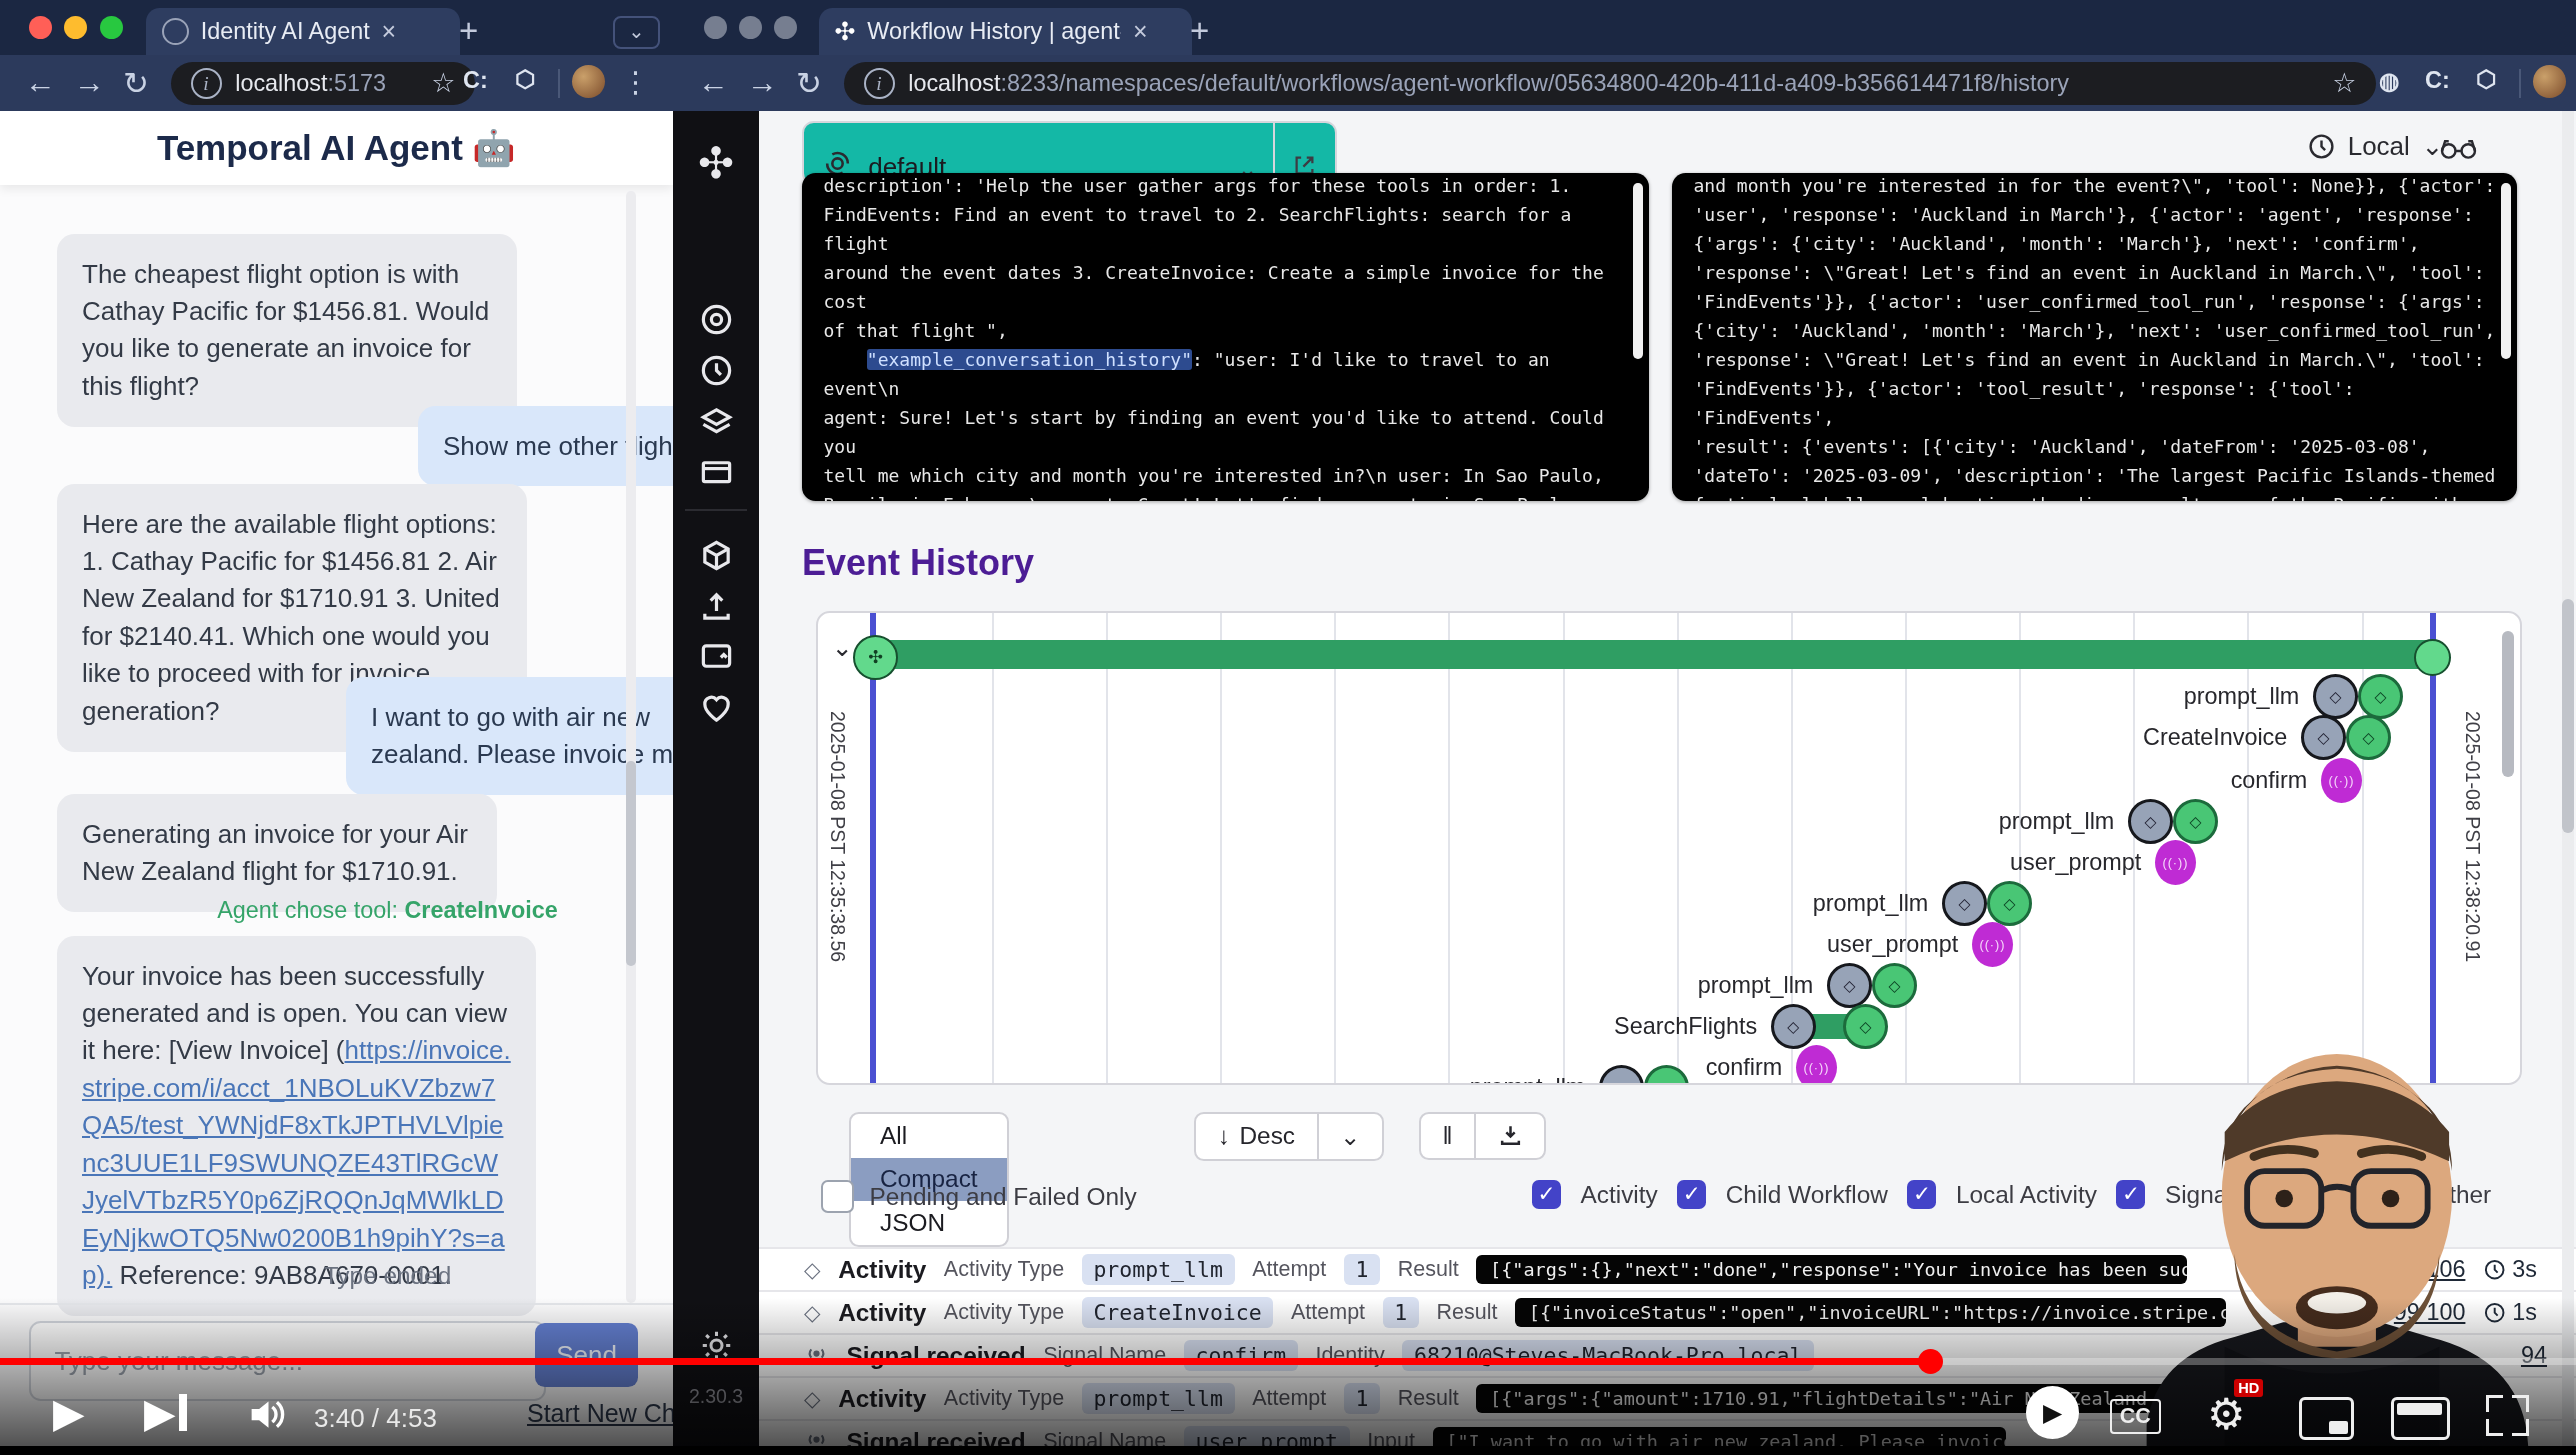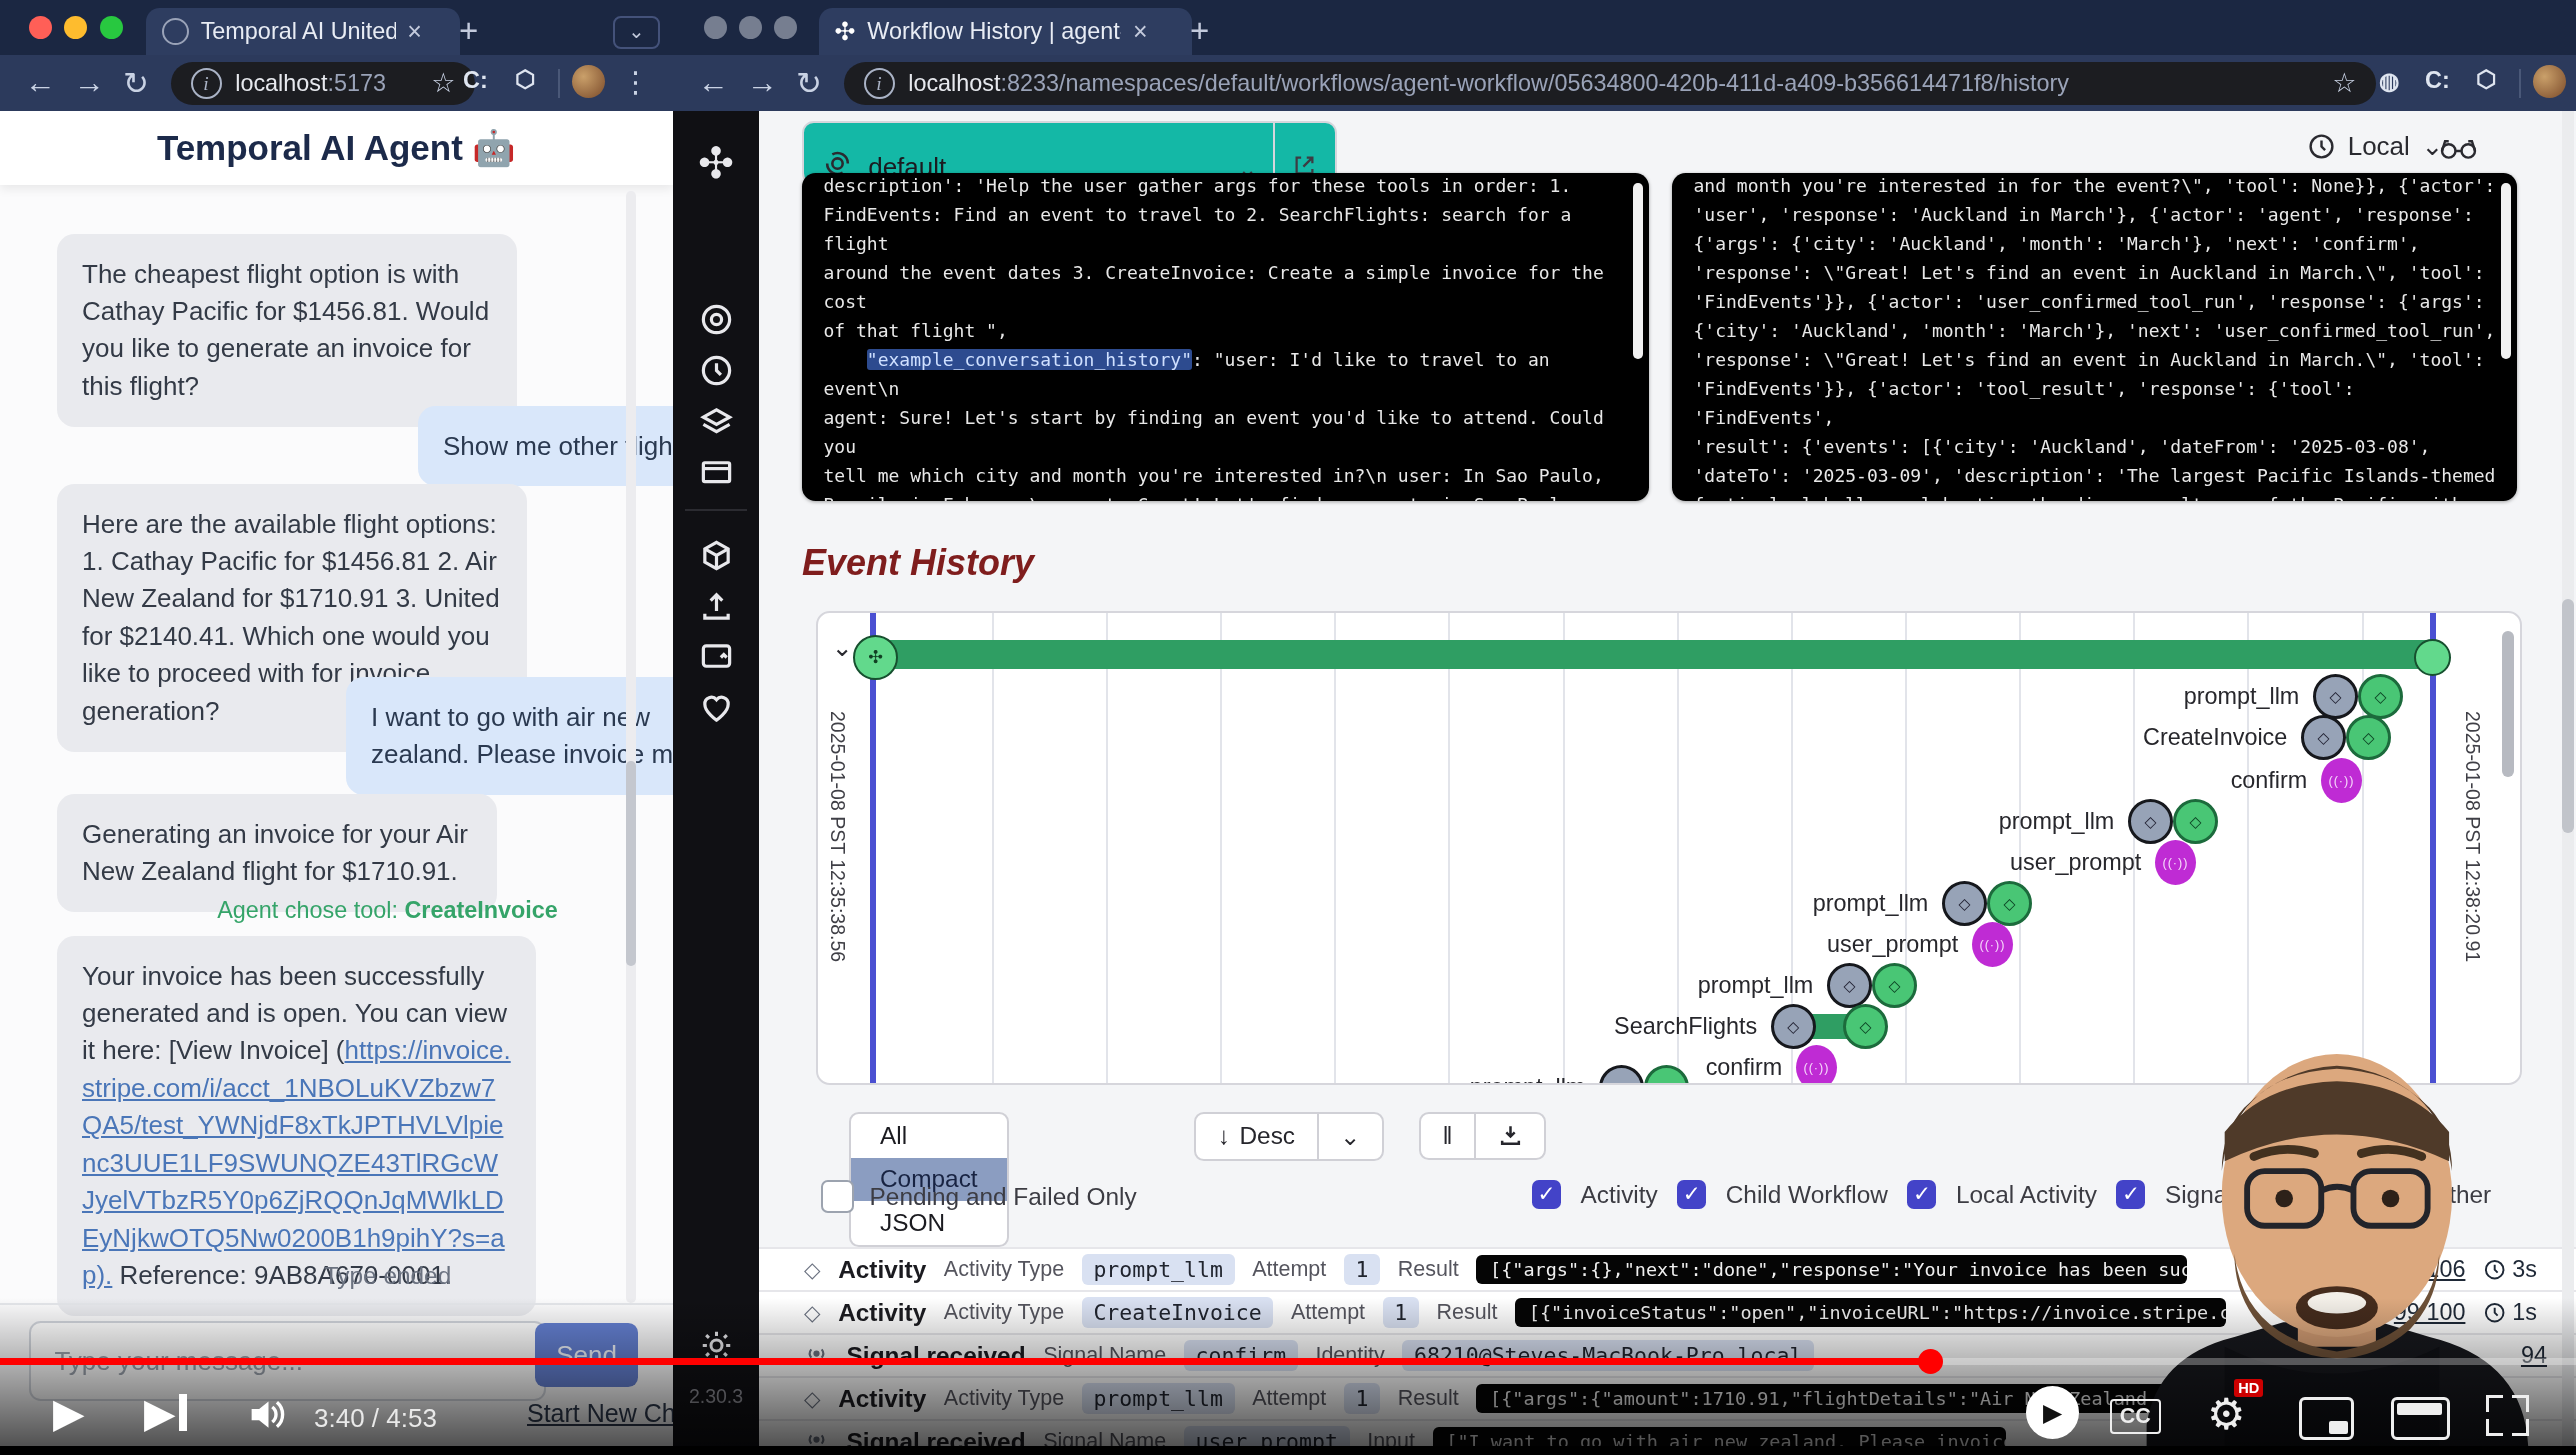--- a/index.html
+++ b/index.html
@@ -48,21 +48,21 @@
   
   .tmain{left:759px;top:111px;width:1817px;height:1345px;background:#f4f5f7;}
   .nspill{left:43px;top:9.8px;width:496px;height:60px;background:#14b8a6;border:2px solid #d6d6dc;border-radius:11.7px;display:flex;align-items:flex-end;padding:0 17.6px;gap:15.6px;}
   .nstext{font-size:26px;color:#1b1b20;}
   .pilldiv{width:2px;height:60px;background:#d6d6dc;}
   .tzone{display:flex;align-items:center;gap:11.7px;font-size:26px;color:#2a2a30;}
   .codepanel{top:62px;height:328px;background:#000;border-radius:13.7px;overflow:hidden;box-shadow:0 1px 3.9px rgba(0,0,0,.35);}
   .codepanel pre{margin:0;padding:13.7px 21.5px;font-family:"DejaVu Sans Mono",monospace;font-size:18px;line-height:29px;color:#e8e8e8;white-space:pre-wrap;}
   .hl{background:#2d4b8f;color:#cfe0ff;border-radius:2.9px;}
   .cscroll{width:9.8px;background:#f1f1f1;border-radius:4.9px;}
-  .ehtitle{font-size:36px;font-weight:700;color:#7f1d1d;font-style:italic;}
+  .ehtitle{font-size:36px;font-weight:700;color:#4c1d95;}
   .tlpanel{left:57px;top:500px;width:1702px;height:470px;background:#fff;border:2px solid #d6d6dc;border-radius:13.7px;overflow:hidden;}
   .grid{top:0;width:2px;height:470px;background:#e2e4ea;}
   .bluev{top:0;width:5.9px;height:470px;background:#4b50d2;}
   .wfbar{top:27px;height:29px;background:#2f9e63;border-radius:2.9px;}
   .tl-item{height:39px;display:flex;align-items:center;gap:13.7px;}
   .tl-label{font-size:23.4px;color:#27272c;white-space:nowrap;}
   .cgray{width:39px;height:39px;border-radius:50%;background:#97a3b7;border:3.9px solid #16181d;display:flex;align-items:center;justify-content:center;color:#223;font-size:15.6px;}
   .cgreen{width:39px;height:39px;border-radius:50%;background:#49c675;border:3.9px solid #1c6b3c;display:flex;align-items:center;justify-content:center;color:#0c4424;font-size:15.6px;margin-left:-13.7px;}
   .csig{width:41px;height:45px;border-radius:50%;background:#bf2bd4;display:flex;align-items:center;justify-content:center;color:#f6d9fb;font-size:12.7px;letter-spacing:1px;}
   .rotlab{writing-mode:vertical-rl;font-size:19.5px;color:#3f3f46;white-space:nowrap;}
@@ -99,21 +99,21 @@
 <body>
 
 <div id="stage">
 
   <div class="abs tabstrip" style="left:0;top:0;width:673px;">
     <div class="abs tl" style="left:29px;background:#ff5f57;"></div>
     <div class="abs tl" style="left:64px;background:#febc2e;"></div>
     <div class="abs tl" style="left:100px;background:#28c840;"></div>
     <div class="abs tab" style="left:146px;width:283px;">
       <span style="width:23.4px;height:23.4px;border:2px solid #9aa3b8;border-radius:50%;display:inline-block;"></span>
-      <span class="tabtitle" style="max-width:195px;">Temporal AI United</span>
+      <span class="tabtitle" style="max-width:195px;">Identity AI Agent</span>
       <span class="tabx">×</span>
     </div>
     <div class="abs newtab" style="left:459px;">+</div>
     <div class="abs" style="left:613px;top:15.6px;width:43px;height:29px;border:2px solid #44527a;border-radius:7.8px;color:#c3cadc;text-align:center;font-size:19.5px;line-height:27px;">⌄</div>
   </div>
   <div class="abs toolbar" style="left:0;width:673px;">
     <div class="abs navic" style="left:25px;top:9.8px;">←</div>
     <div class="abs navic" style="left:74px;top:9.8px;">→</div>
     <div class="abs navic" style="left:123px;top:9.8px;">↻</div>
     <div class="abs urlpill" style="left:171px;width:265px;top:6.8px;">

